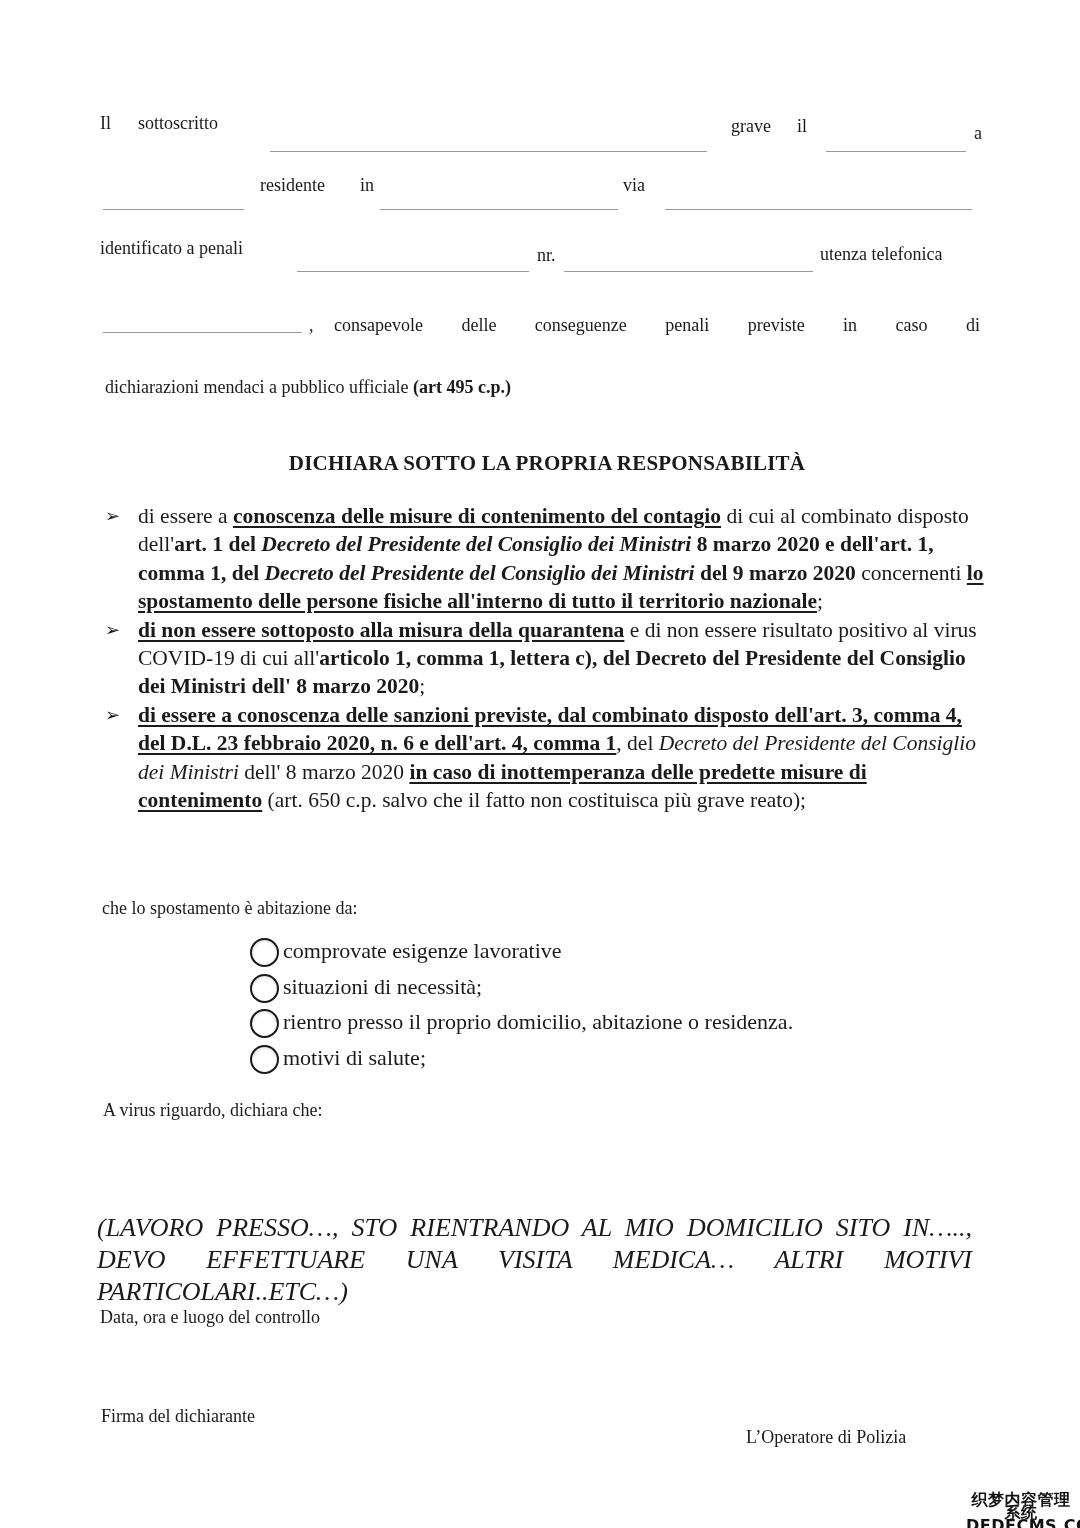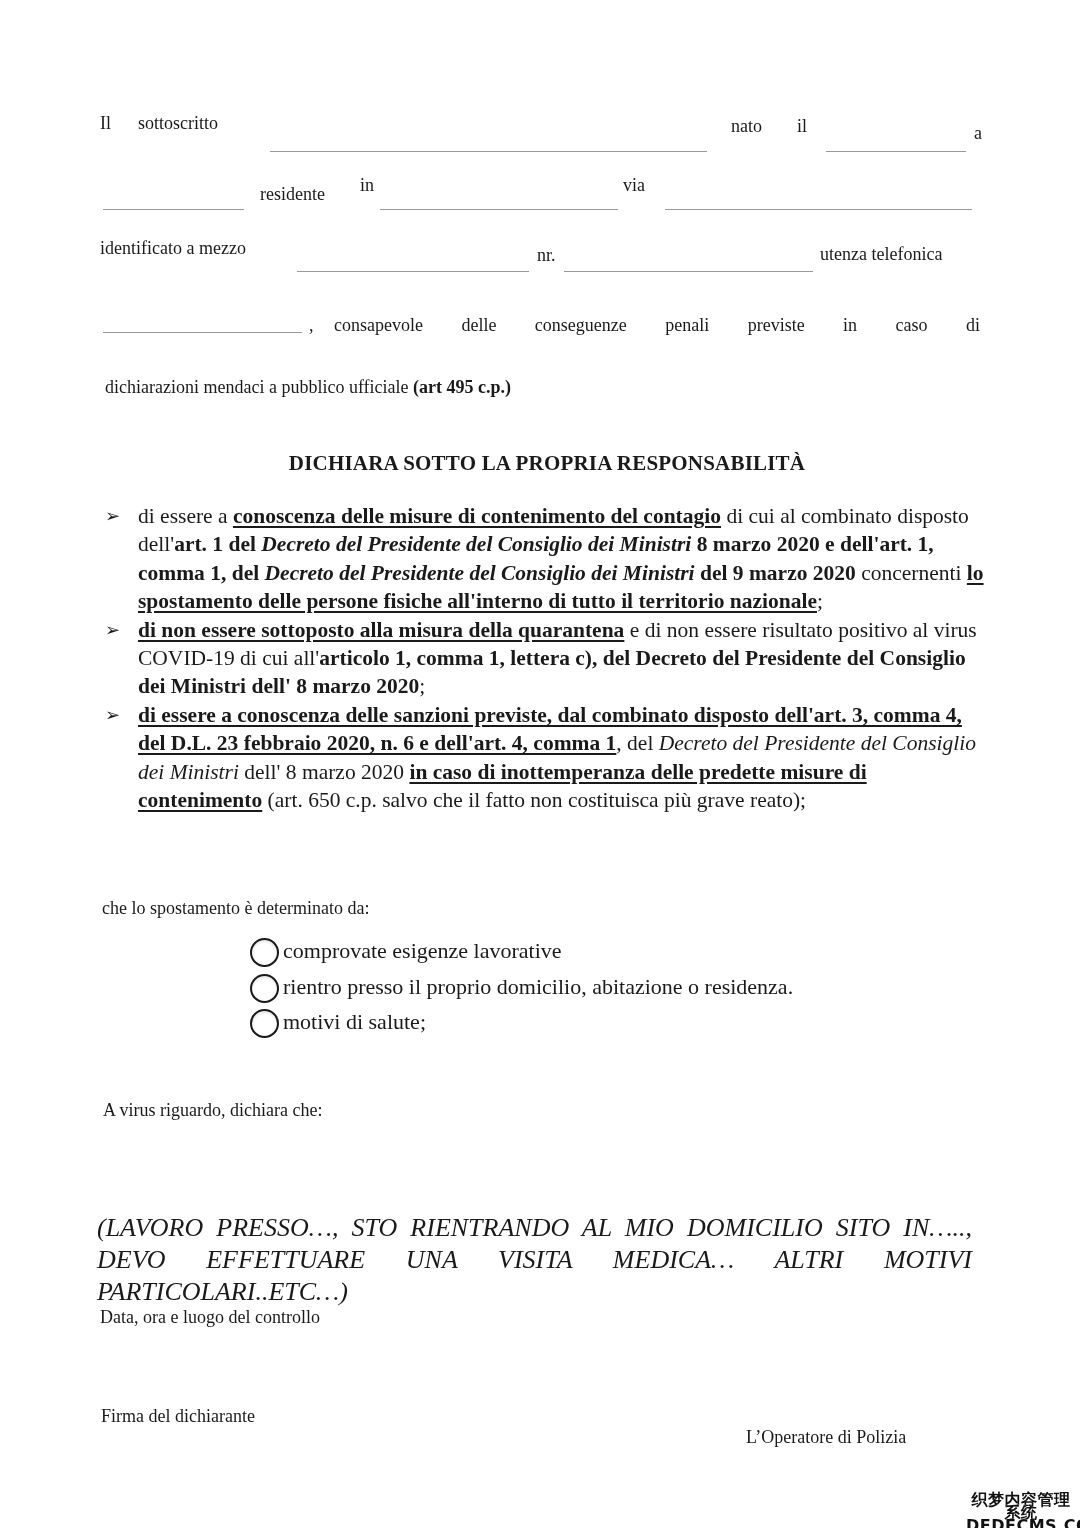--- a/index.html
+++ b/index.html
@@ -28,33 +28,33 @@
   }
   .example { position: absolute; left: 97px; top: 1212px; width: 875px; font-size: 26px; line-height: 32px; font-style: italic; text-align: justify; text-align-last: left; word-spacing: 4px; }
   .wm { position: absolute; left: 966px; top: 1493px; width: 110px; font-family: "DejaVu Sans", sans-serif; font-size: 16px; font-weight: bold; line-height: 13px; text-align: center; color: #111; letter-spacing: 0.5px; text-shadow: 0 0 1px #fff; }
 </style>
 </head>
 <body>
 
 <span class="abs t" style="left:100px;top:110px">Il</span>
 <span class="abs t" style="left:138px;top:110px">sottoscritto</span>
 <div class="line" style="left:270px;top:151px;width:437px"></div>
-<span class="abs t" style="left:731px;top:113px">nato</span>
+<span class="abs t" style="left:731px;top:113px">grave</span>
 <span class="abs t" style="left:797px;top:113px">il</span>
 <div class="line" style="left:826px;top:151px;width:140px"></div>
 <span class="abs t" style="left:974px;top:120px">a</span>
 
 <div class="line" style="left:103px;top:209px;width:141px"></div>
-<span class="abs t" style="left:260px;top:181px">residente</span>
+<span class="abs t" style="left:260px;top:172px">residente</span>
 <span class="abs t" style="left:360px;top:172px">in</span>
 <div class="line" style="left:380px;top:209px;width:238px"></div>
 <span class="abs t" style="left:623px;top:172px">via</span>
 <div class="line" style="left:665px;top:209px;width:307px"></div>
 
-<span class="abs t" style="left:100px;top:235px">identificato a mezzo</span>
+<span class="abs t" style="left:100px;top:235px">identificato a penali</span>
 <div class="line" style="left:297px;top:271px;width:232px"></div>
 <span class="abs t" style="left:537px;top:242px">nr.</span>
 <div class="line" style="left:564px;top:271px;width:249px"></div>
 <span class="abs t" style="left:820px;top:241px">utenza telefonica</span>
 
 <div class="line" style="left:103px;top:332px;width:199px"></div>
 <span class="abs t" style="left:309px;top:312px">,</span>
 <span class="abs t" style="left:334px;top:312px;width:646px;text-align:justify;text-align-last:justify;white-space:normal">consapevole delle conseguenze penali previste in caso di</span>
 
 <div class="abs t" style="left:105px;top:374px">
@@ -72,25 +72,29 @@
   <div class="bullet">
     <span class="arrow">➢</span>
     <span class="b u">di non essere sottoposto alla misura della quarantena</span><span> e di non essere risultato positivo al virus COVID-19 di cui all'</span><span class="b">articolo 1, comma 1, lettera c), del Decreto del Presidente del Consiglio dei Ministri dell' 8 marzo 2020</span><span>;</span>
   </div>
   <div class="bullet">
     <span class="arrow">➢</span>
     <span class="b u">di essere a conoscenza delle sanzioni previste, dal combinato disposto dell'art. 3, comma 4, del D.L. 23 febbraio 2020, n. 6 e dell'art. 4, comma 1</span><span>, del </span><span class="i">Decreto del Presidente del Consiglio dei Ministri</span><span> dell' 8 marzo 2020 </span><span class="b u">in caso di inottemperanza delle predette misure di contenimento</span><span> (art. 650 c.p. salvo che il fatto non costituisca più grave reato);</span>
   </div>
 </div>
 
-<span class="abs t" style="left:102px;top:895px">che lo spostamento è determinato da:</span>
+<span class="abs t" style="left:102px;top:895px">che lo spostamento è abitazione da:</span>
 <div class="options">
   <div class="option">
     <span class="radio"></span>
     <span>comprovate esigenze lavorative</span>
+  </div>
+  <div class="option">
+    <span class="radio"></span>
+    <span>situazioni di necessità;</span>
   </div>
   <div class="option">
     <span class="radio"></span>
     <span>rientro presso il proprio domicilio, abitazione o residenza.</span>
   </div>
   <div class="option">
     <span class="radio"></span>
     <span>motivi di salute;</span>
   </div>
 </div>

